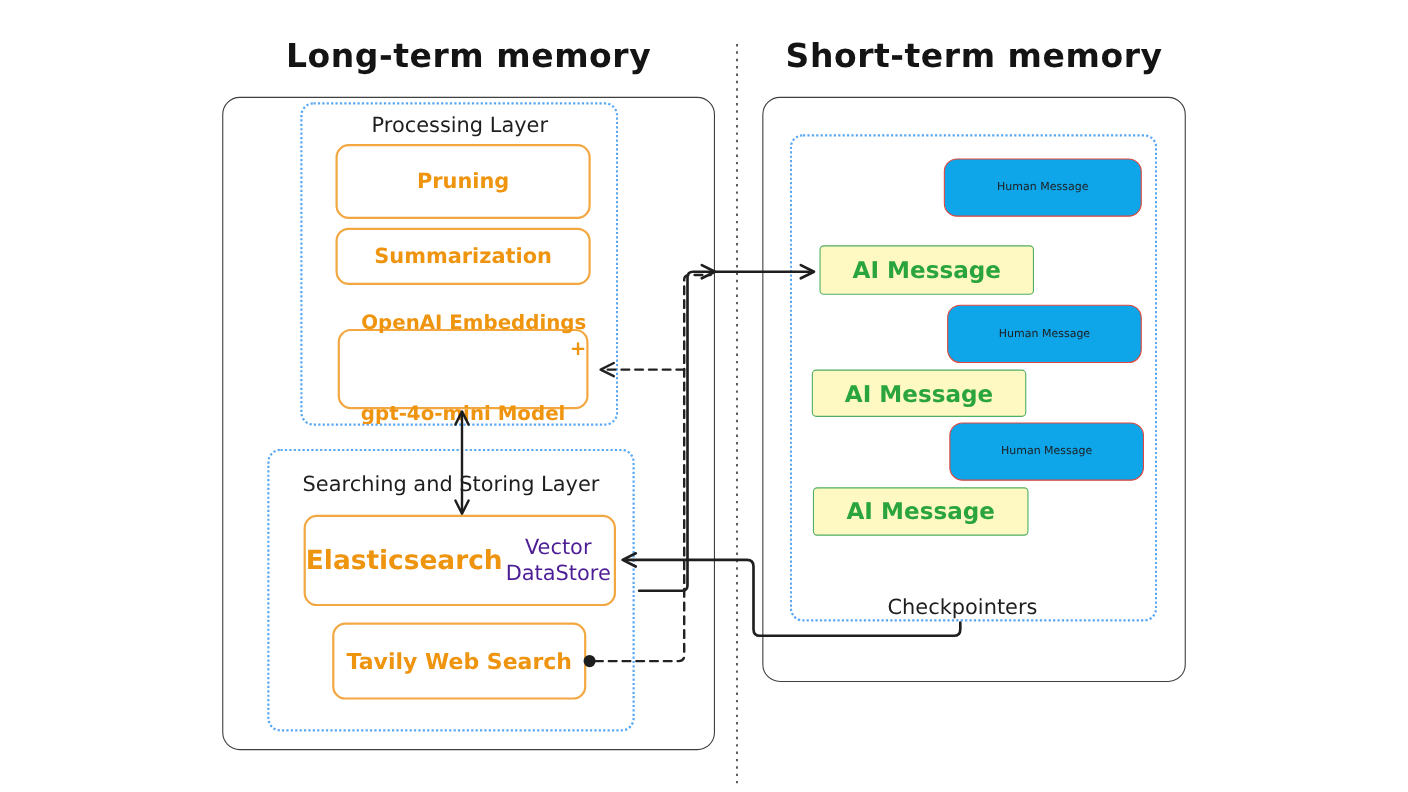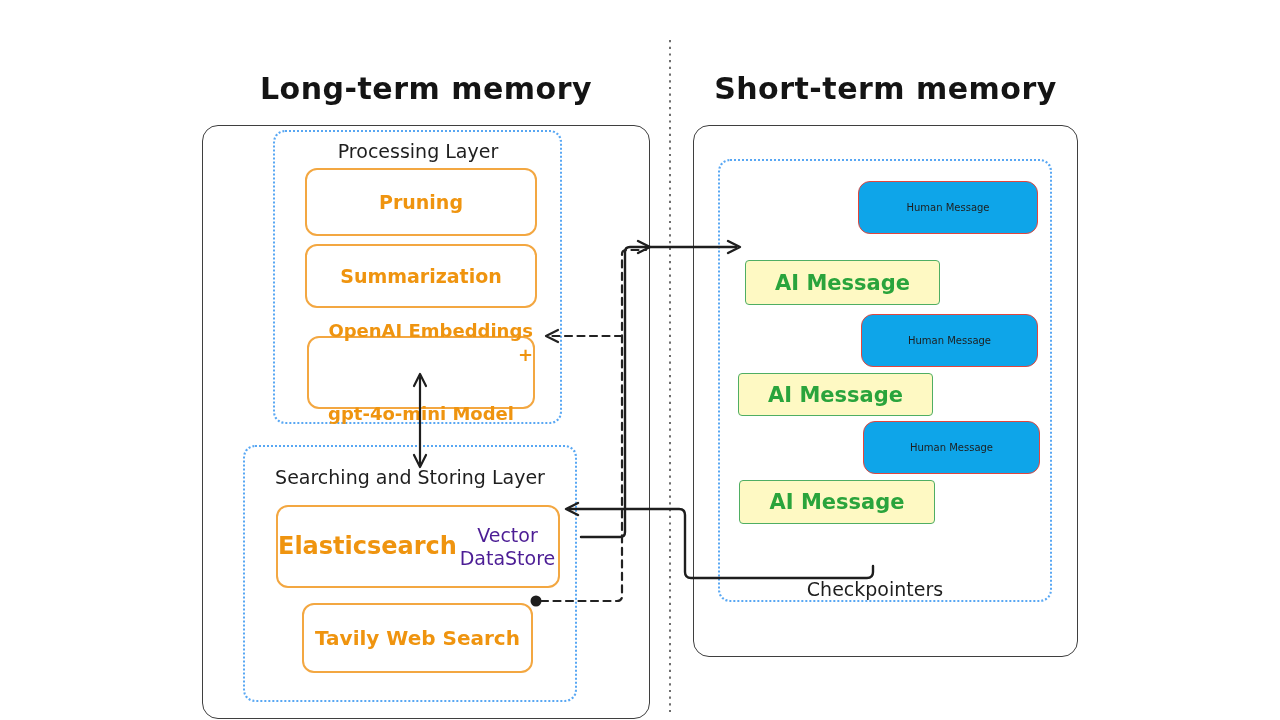--- a/index.html
+++ b/index.html
@@ -1,20 +1,20 @@
 <!DOCTYPE html>
 <html><head>
 <meta charset="utf-8">
 <style>
   html,body{margin:0;padding:0;background:#ffffff;}
   #canvas{
     position:relative;width:1280px;height:720px;background:#ffffff;overflow:hidden;
     font-family:"DejaVu Sans",sans-serif;color:#1e1e1e;
   }
-  .abs{position:absolute;box-sizing:border-box;margin-top:37px;}
+  .abs{position:absolute;box-sizing:border-box;}
   .center{display:flex;align-items:center;justify-content:center;text-align:center;}
 
   
   .panel-title{font-size:30px;font-weight:bold;letter-spacing:.5px;color:#141414;}
   #lt-title{left:202px;top:28px;width:448px;height:46px;}
   #st-title{left:693px;top:28px;width:385px;height:46px;}
 
   
   .outer-box{border:1.6px solid #3f3f3f;border-radius:16px;background:transparent;}
   #lt-box{left:202px;top:88px;width:448px;height:594px;}
@@ -28,21 +28,21 @@
 
   .group-label{font-size:19px;color:#1e1e1e;text-align:right;}
   #processing-label{left:303px;top:100px;width:230px;height:28px;}
   #searching-label{left:253px;top:426px;width:314px;height:28px;}
   #checkpointers-label{left:775px;top:538px;width:200px;height:28px;}
 
   
   .orange-box{border:2px solid #f3a741;border-radius:12px;background:#fff;}
   .orange-text{color:#ef940f;font-weight:600;text-align:right;}
   #pruning-box{left:305px;top:131px;width:232px;height:68px;font-size:19px;}
-  #summarization-box{left:305px;top:207px;width:232px;height:64px;font-size:19px;}
+  #summarization-box{left:305px;top:207px;width:232px;height:52px;font-size:19px;}
   #openai-box{left:307px;top:299px;width:228px;height:73px;font-size:18px;line-height:1.3;flex-direction:column;gap:36px;}
   #tavily-box{left:302px;top:566px;width:231px;height:70px;font-size:20px;}
   #elastic-box{left:276px;top:468px;width:284px;height:83px;flex-direction:row;}
   #elastic-title{font-size:24px;font-weight:bold;color:#ef940f;line-height:1.15;}
   #elastic-sub{font-size:19px;color:#4c1d95;line-height:1.2;}
 
   
   .human-box{border:1.8px solid #e2463d;border-radius:12px;background:#0ea5e9;font-size:10px;color:#1e1e1e;}
   .ai-box{border:1.8px solid #4fae63;border-radius:4px;background:#fef9c3;font-size:21px;color:#2aa43c;font-weight:600;}
   #hm1{left:858px;top:144px;width:180px;height:53px;}

